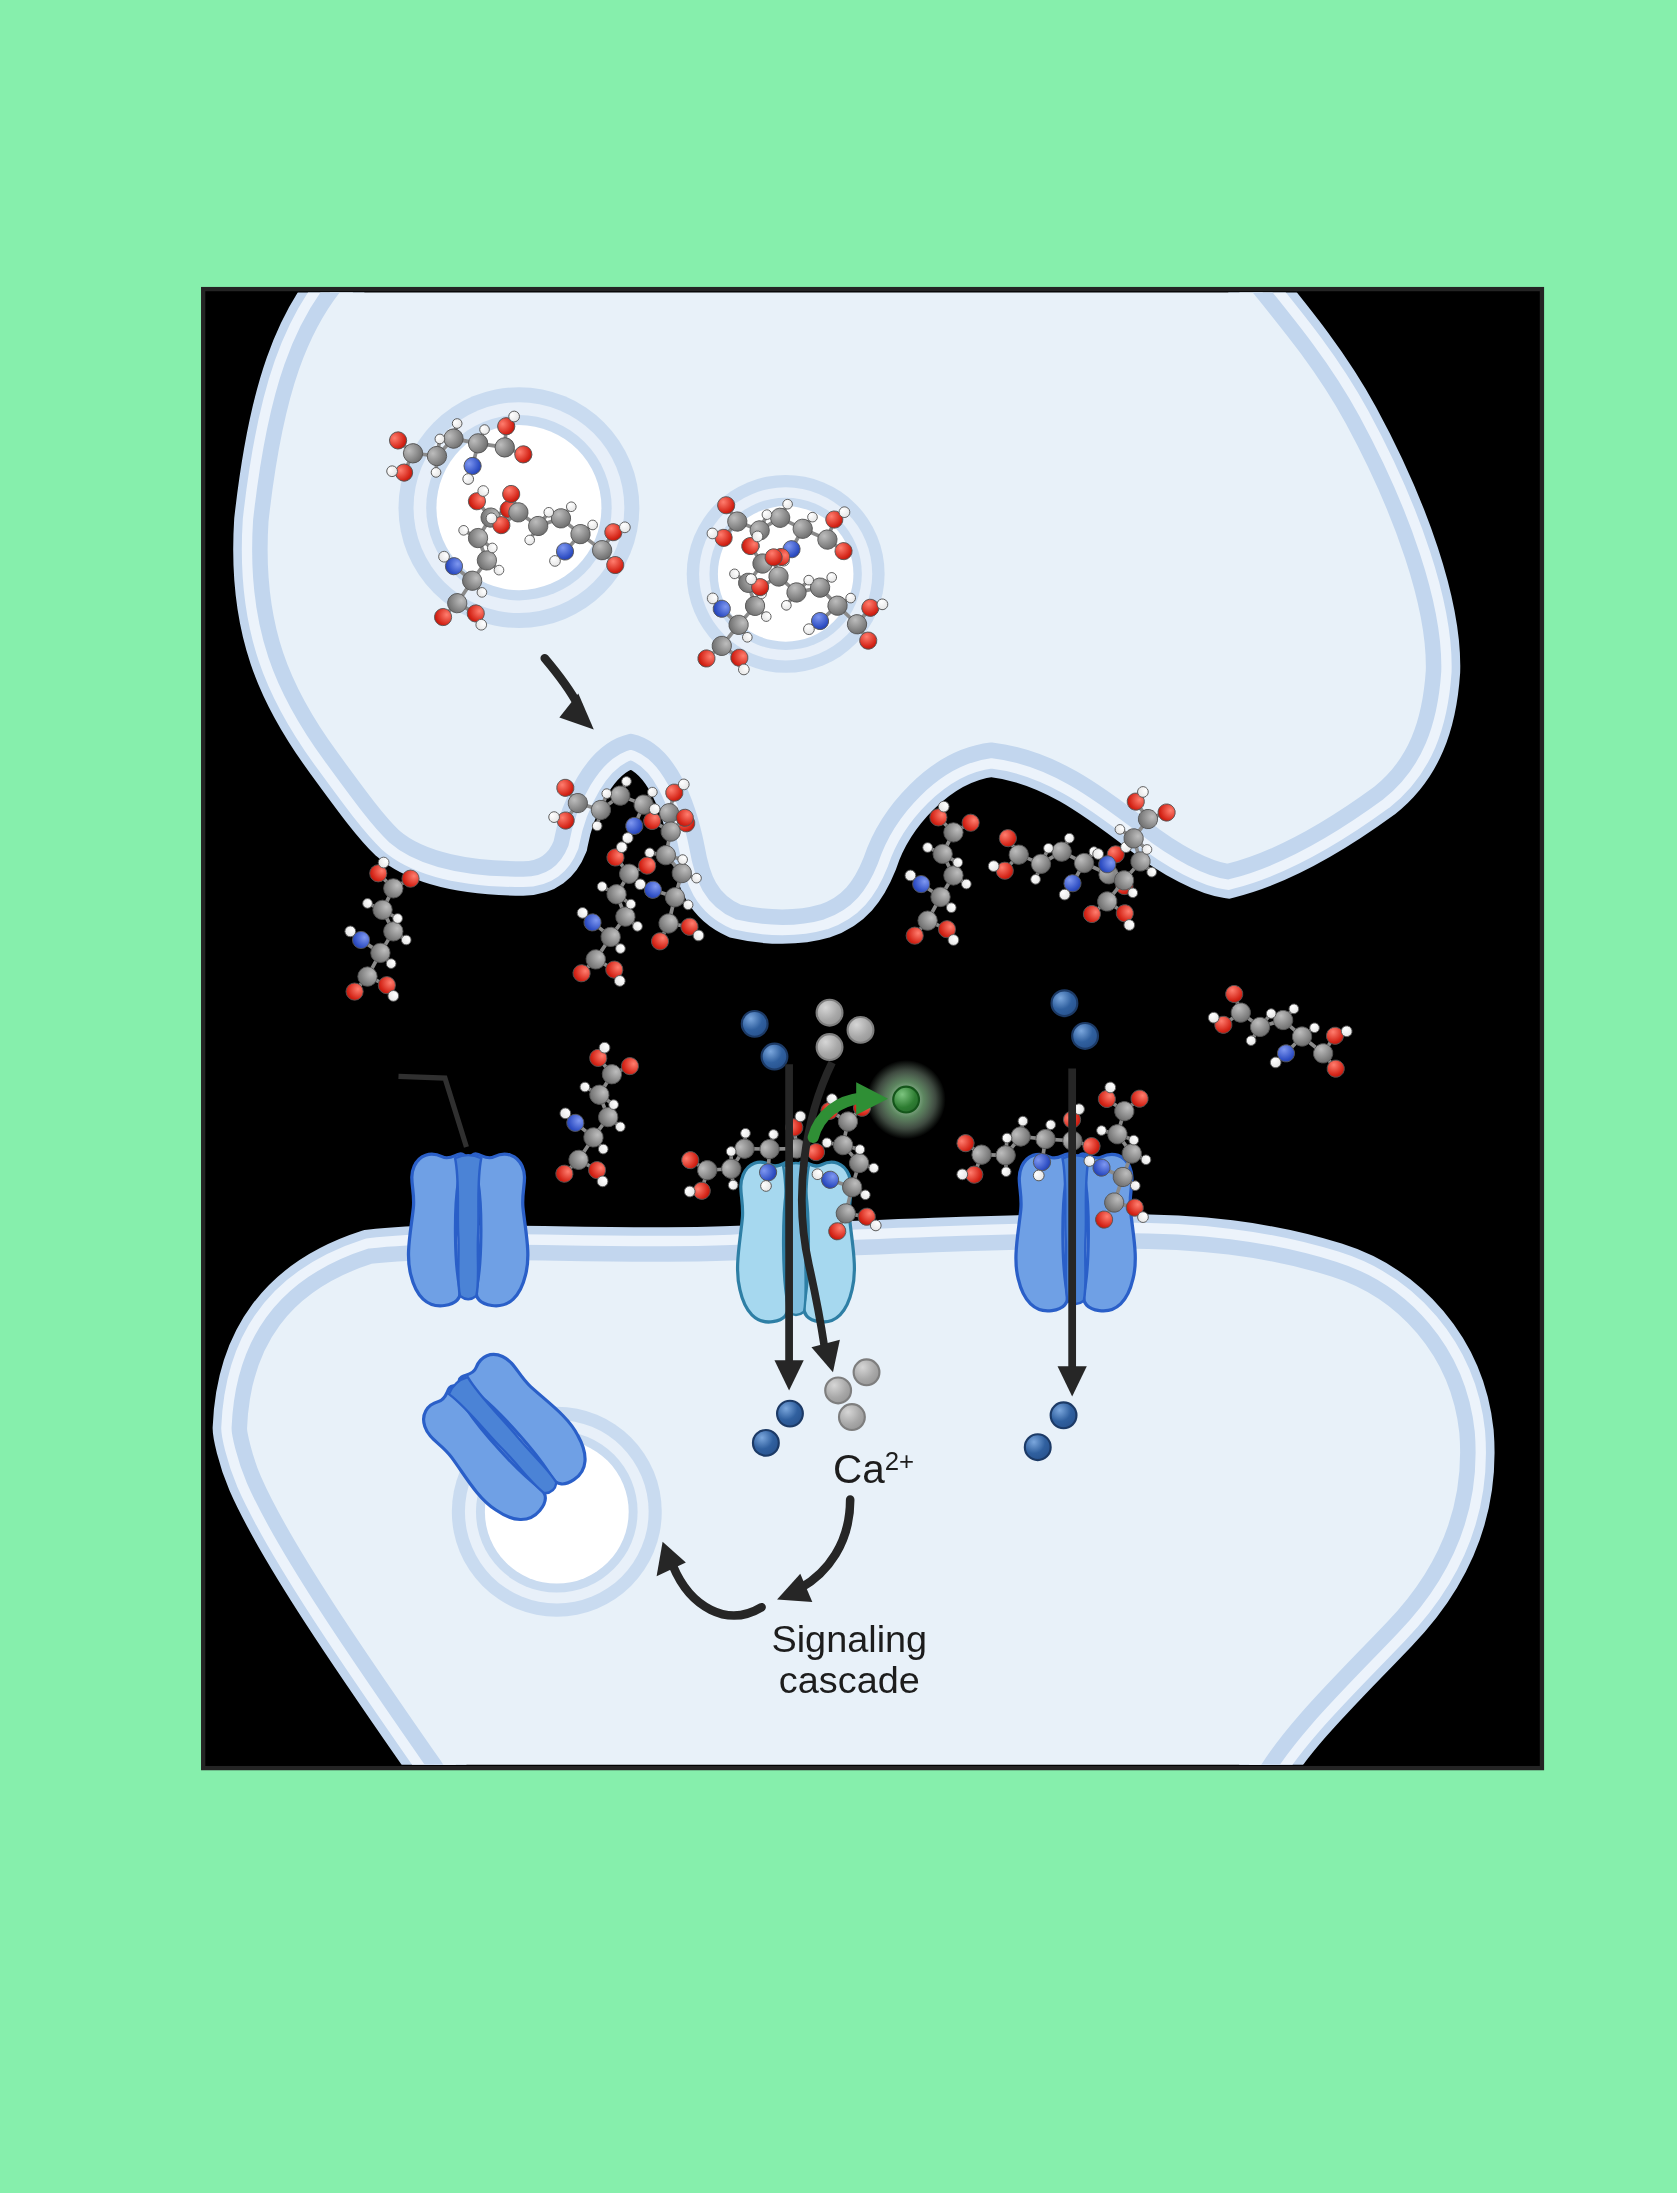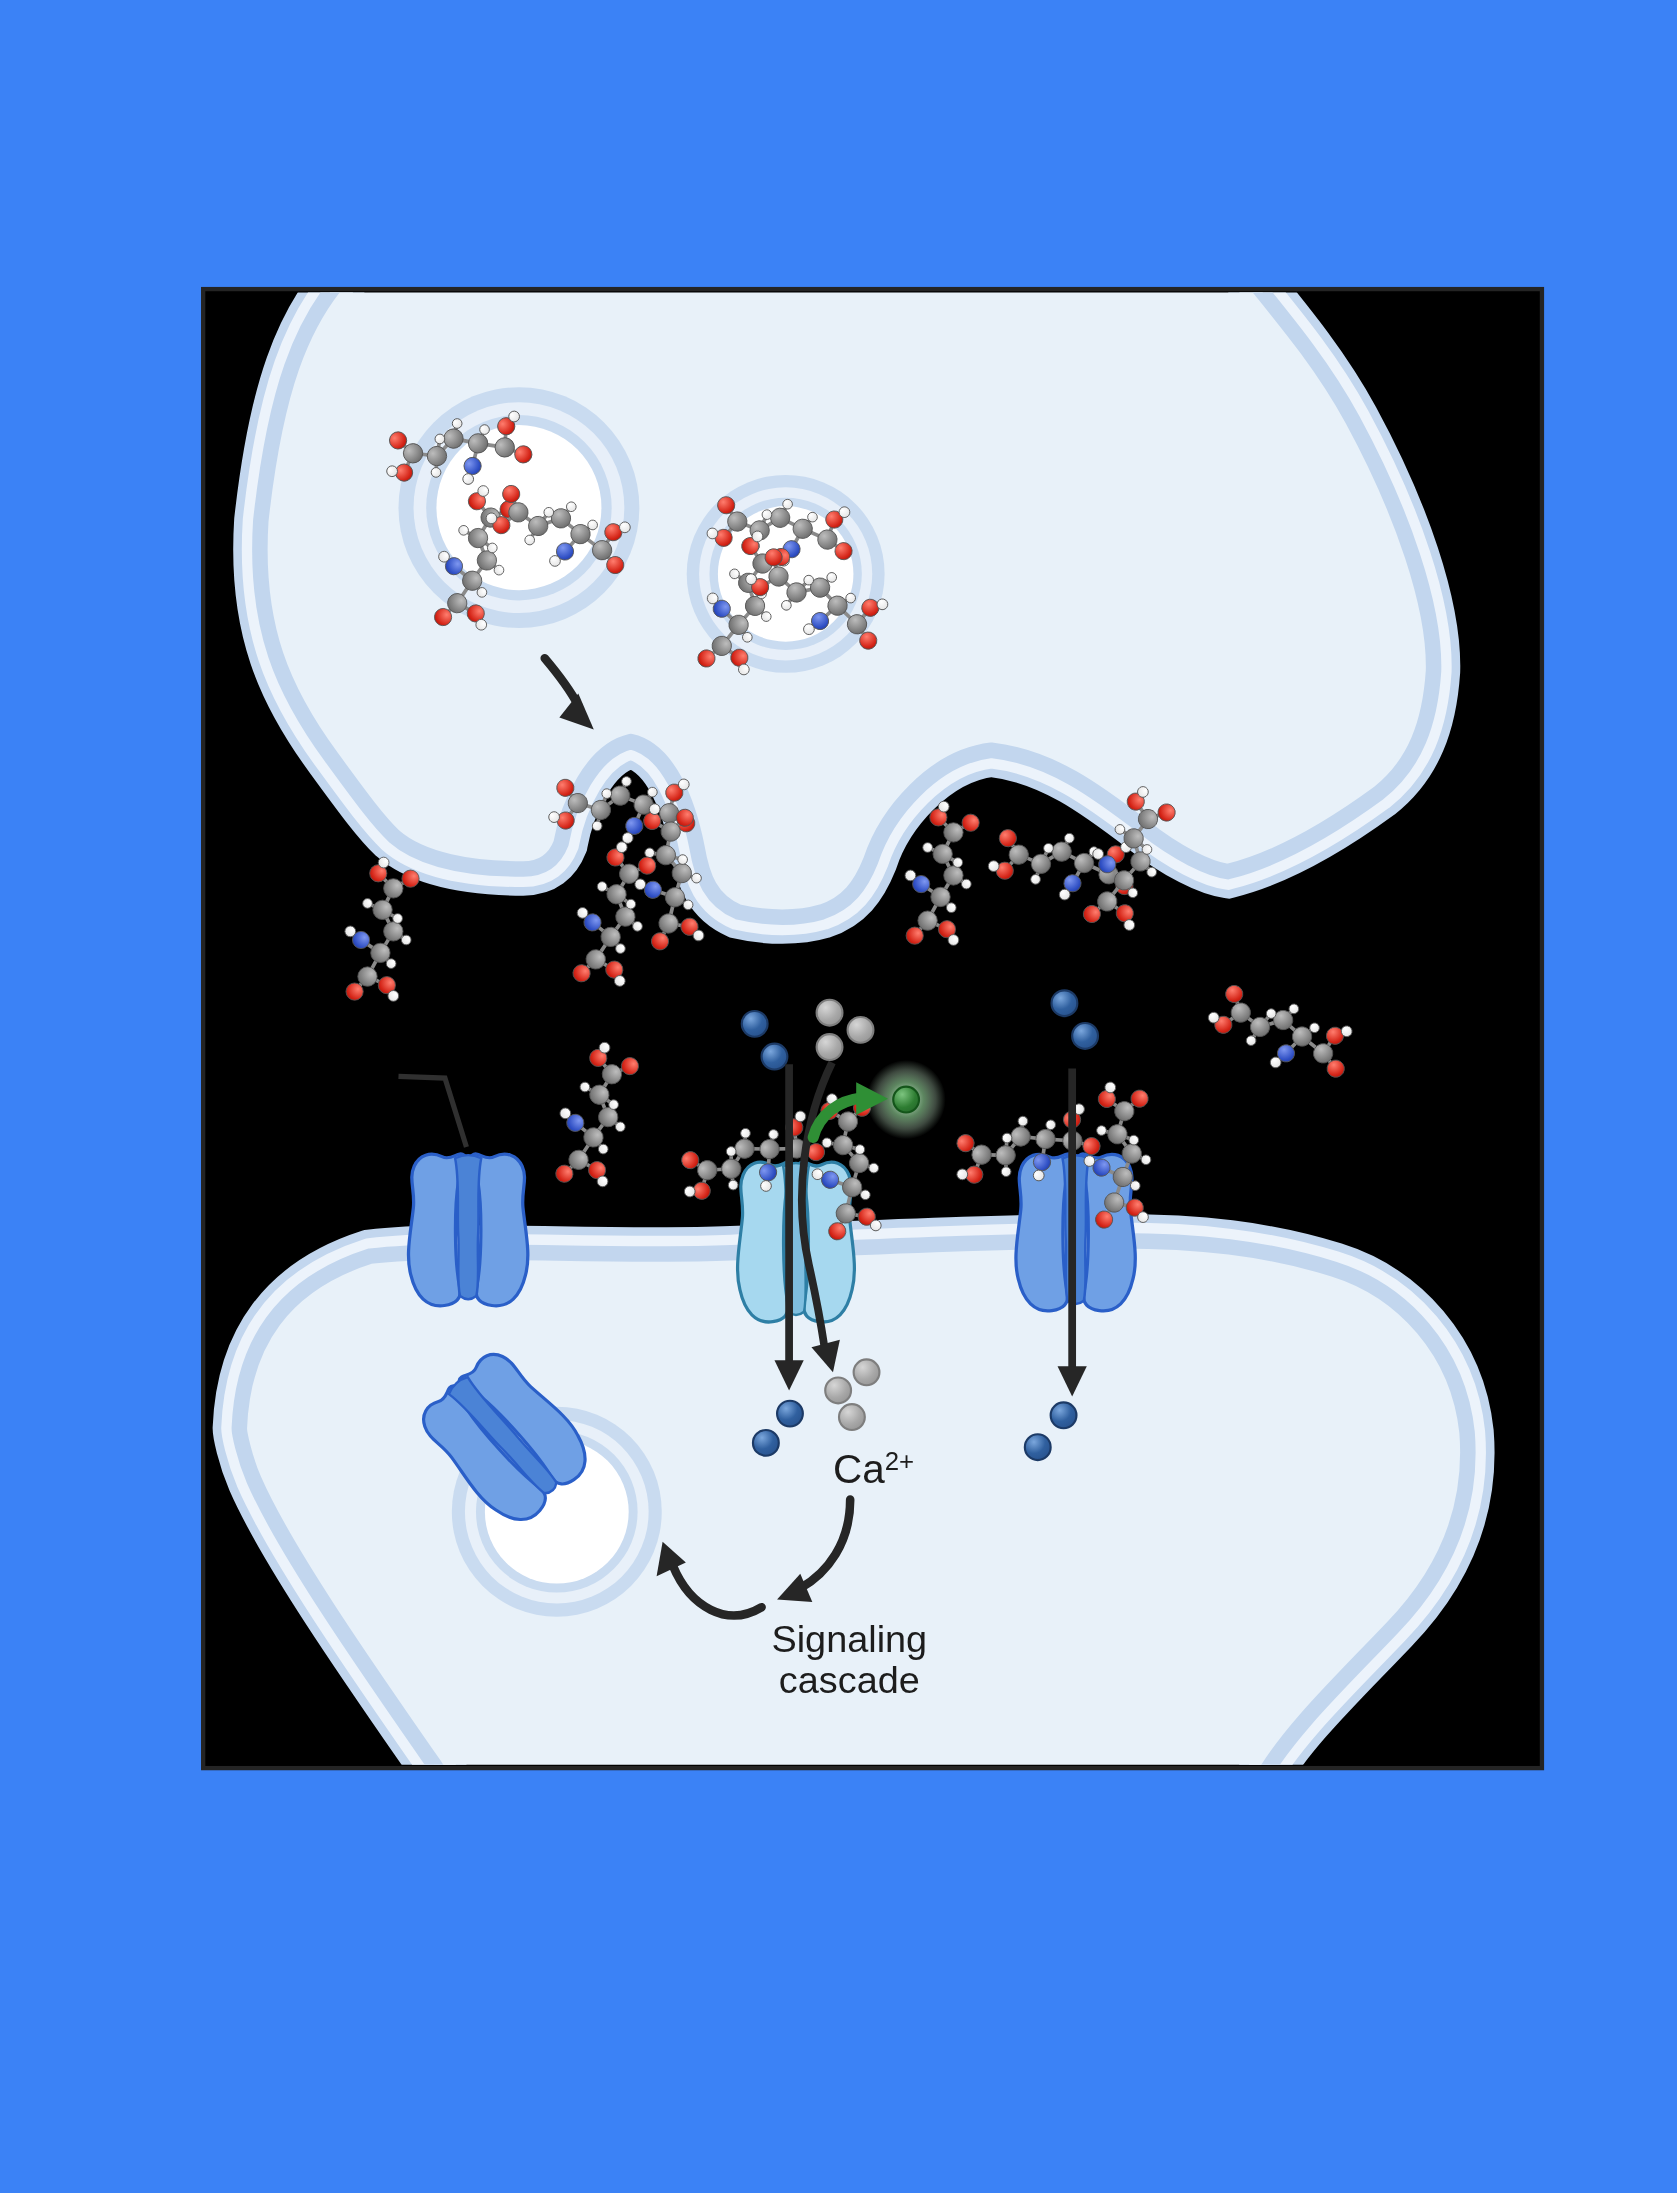--- a/index.html
+++ b/index.html
@@ -1,16 +1,16 @@
 <!DOCTYPE html>
 <html style="font-size:13.8px"><head>
 <meta charset="utf-8">
 <style>
   html,body{margin:0;padding:0;background:#000;}
-  #stage{position:relative;width:1678px;height:2194px;background:#3b82f6;font-family:"Liberation Sans",sans-serif;}
+  #stage{position:relative;width:1678px;height:2194px;background:#86efac;font-family:"Liberation Sans",sans-serif;}
   svg{position:absolute;left:0;top:0;}
   text{font-family:"Liberation Sans",sans-serif;fill:#1d1d1d;}
   .membrane-outer{fill:none;stroke:#c2d6ee;stroke-width:62;}
   .membrane-gap{fill:none;stroke:#ecf3fb;stroke-width:42;}
   .membrane-inner{fill:#e8f1f9;stroke:#c2d6ee;stroke-width:18;}
   .rec-blue{--lobe:#6FA0E5;--pore:#4B83D6;--rstroke:#2A5FC8;}
   .rec-cyan{--lobe:#A6D8EF;--pore:#7FBEDF;--rstroke:#2E7FA5;}
   .blackline{stroke:#262626;fill:none;}
   .blackfill{fill:#262626;stroke:none;}
 </style>

